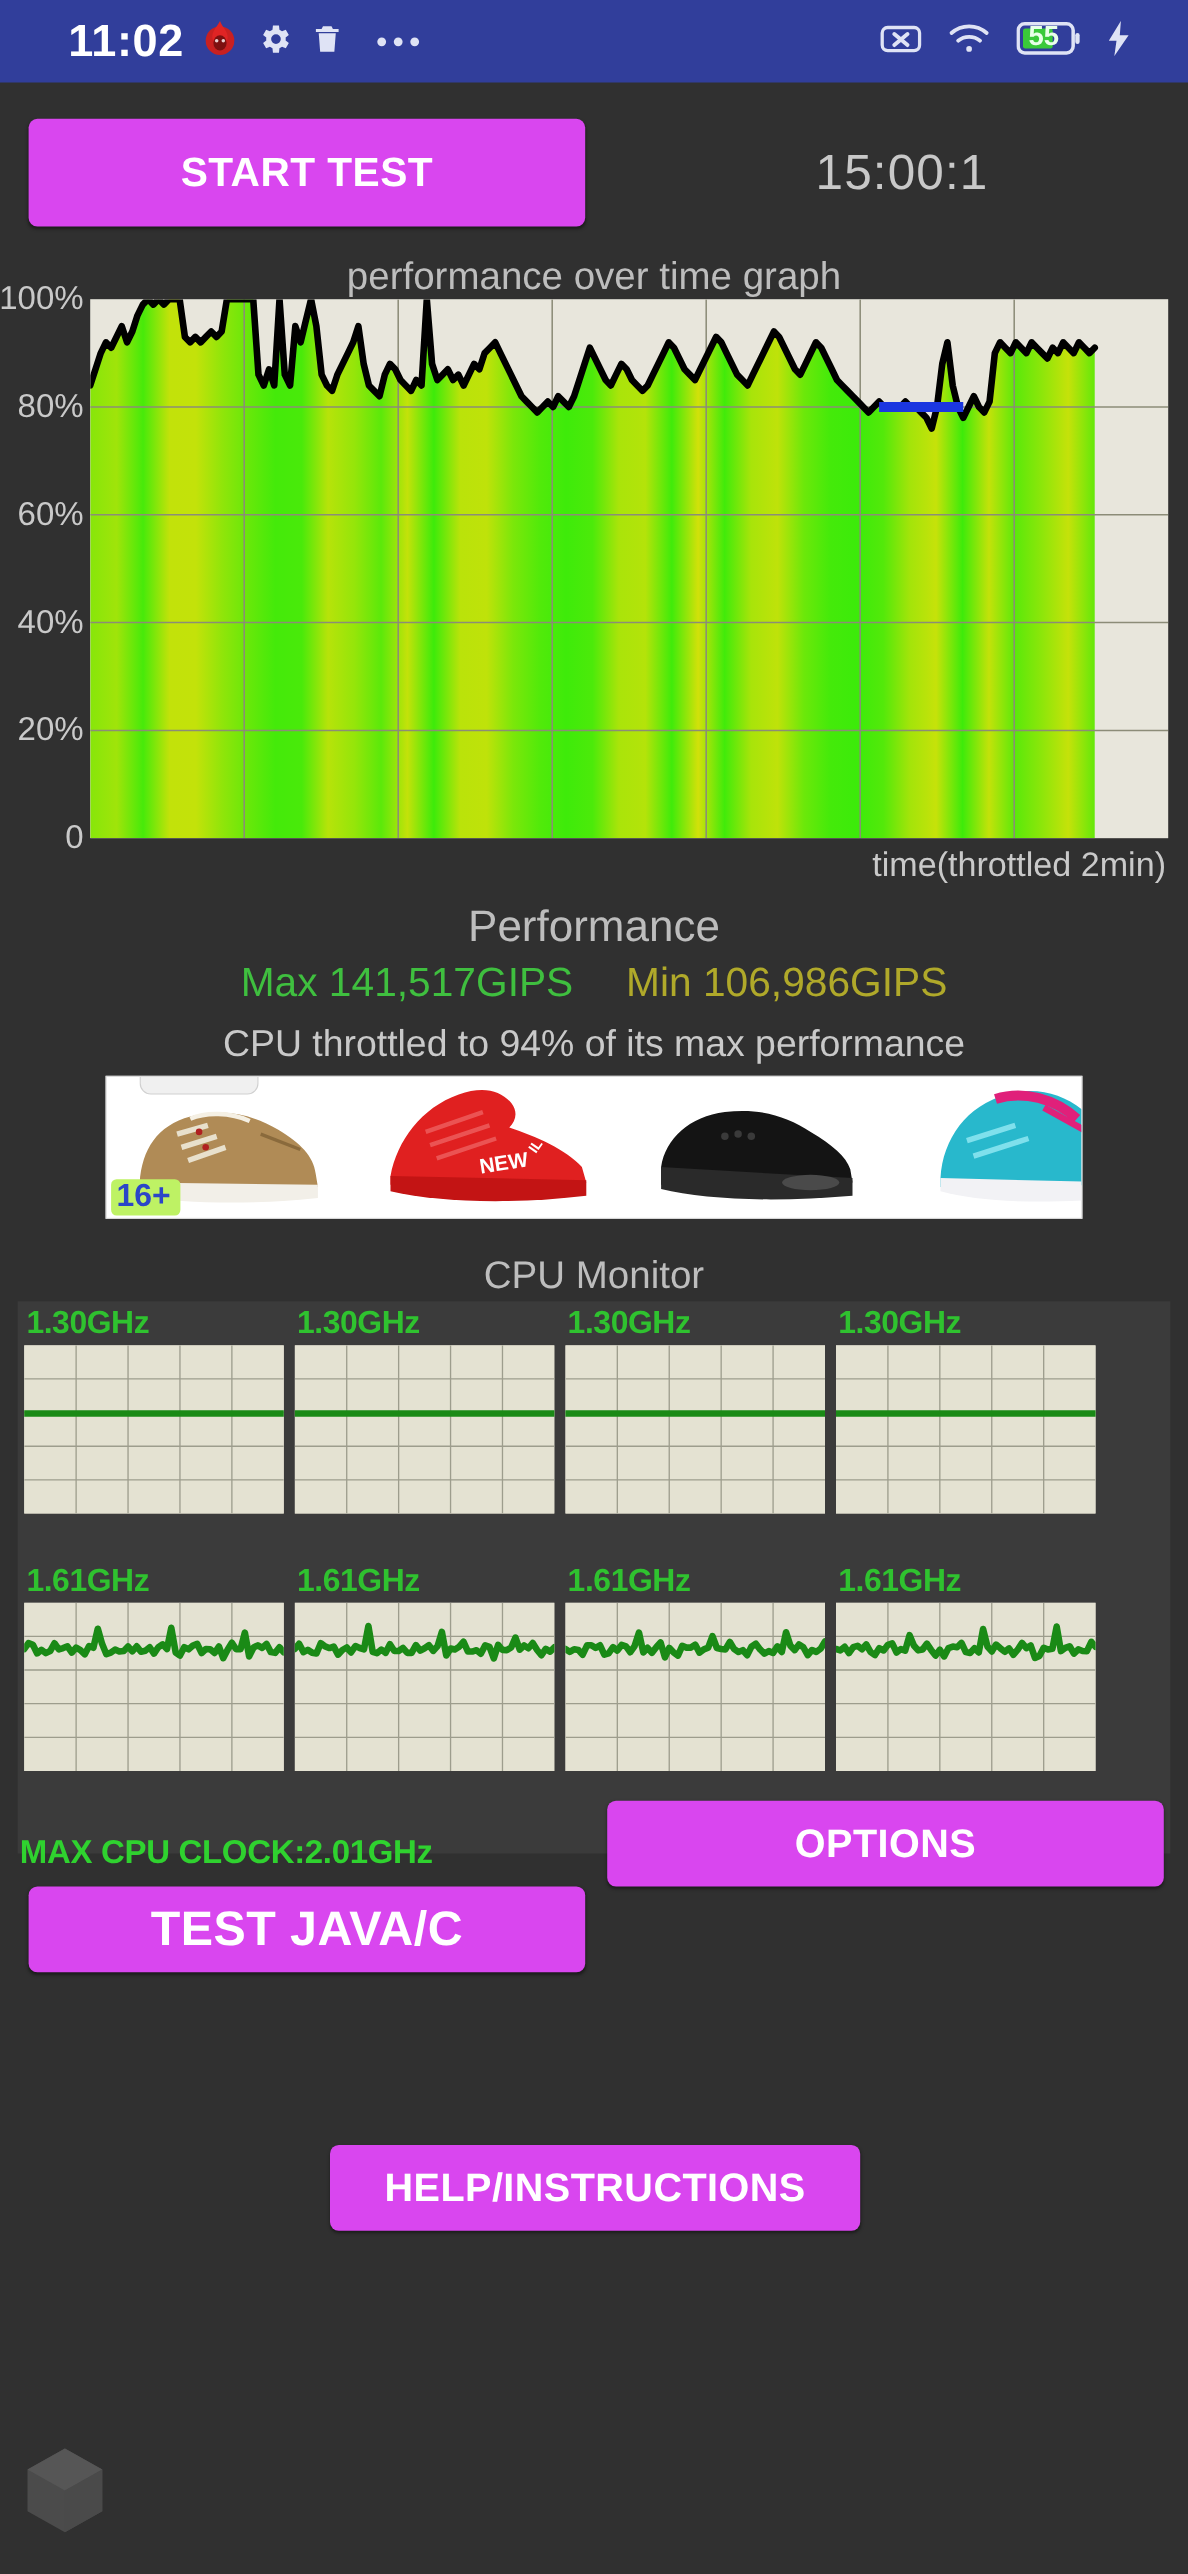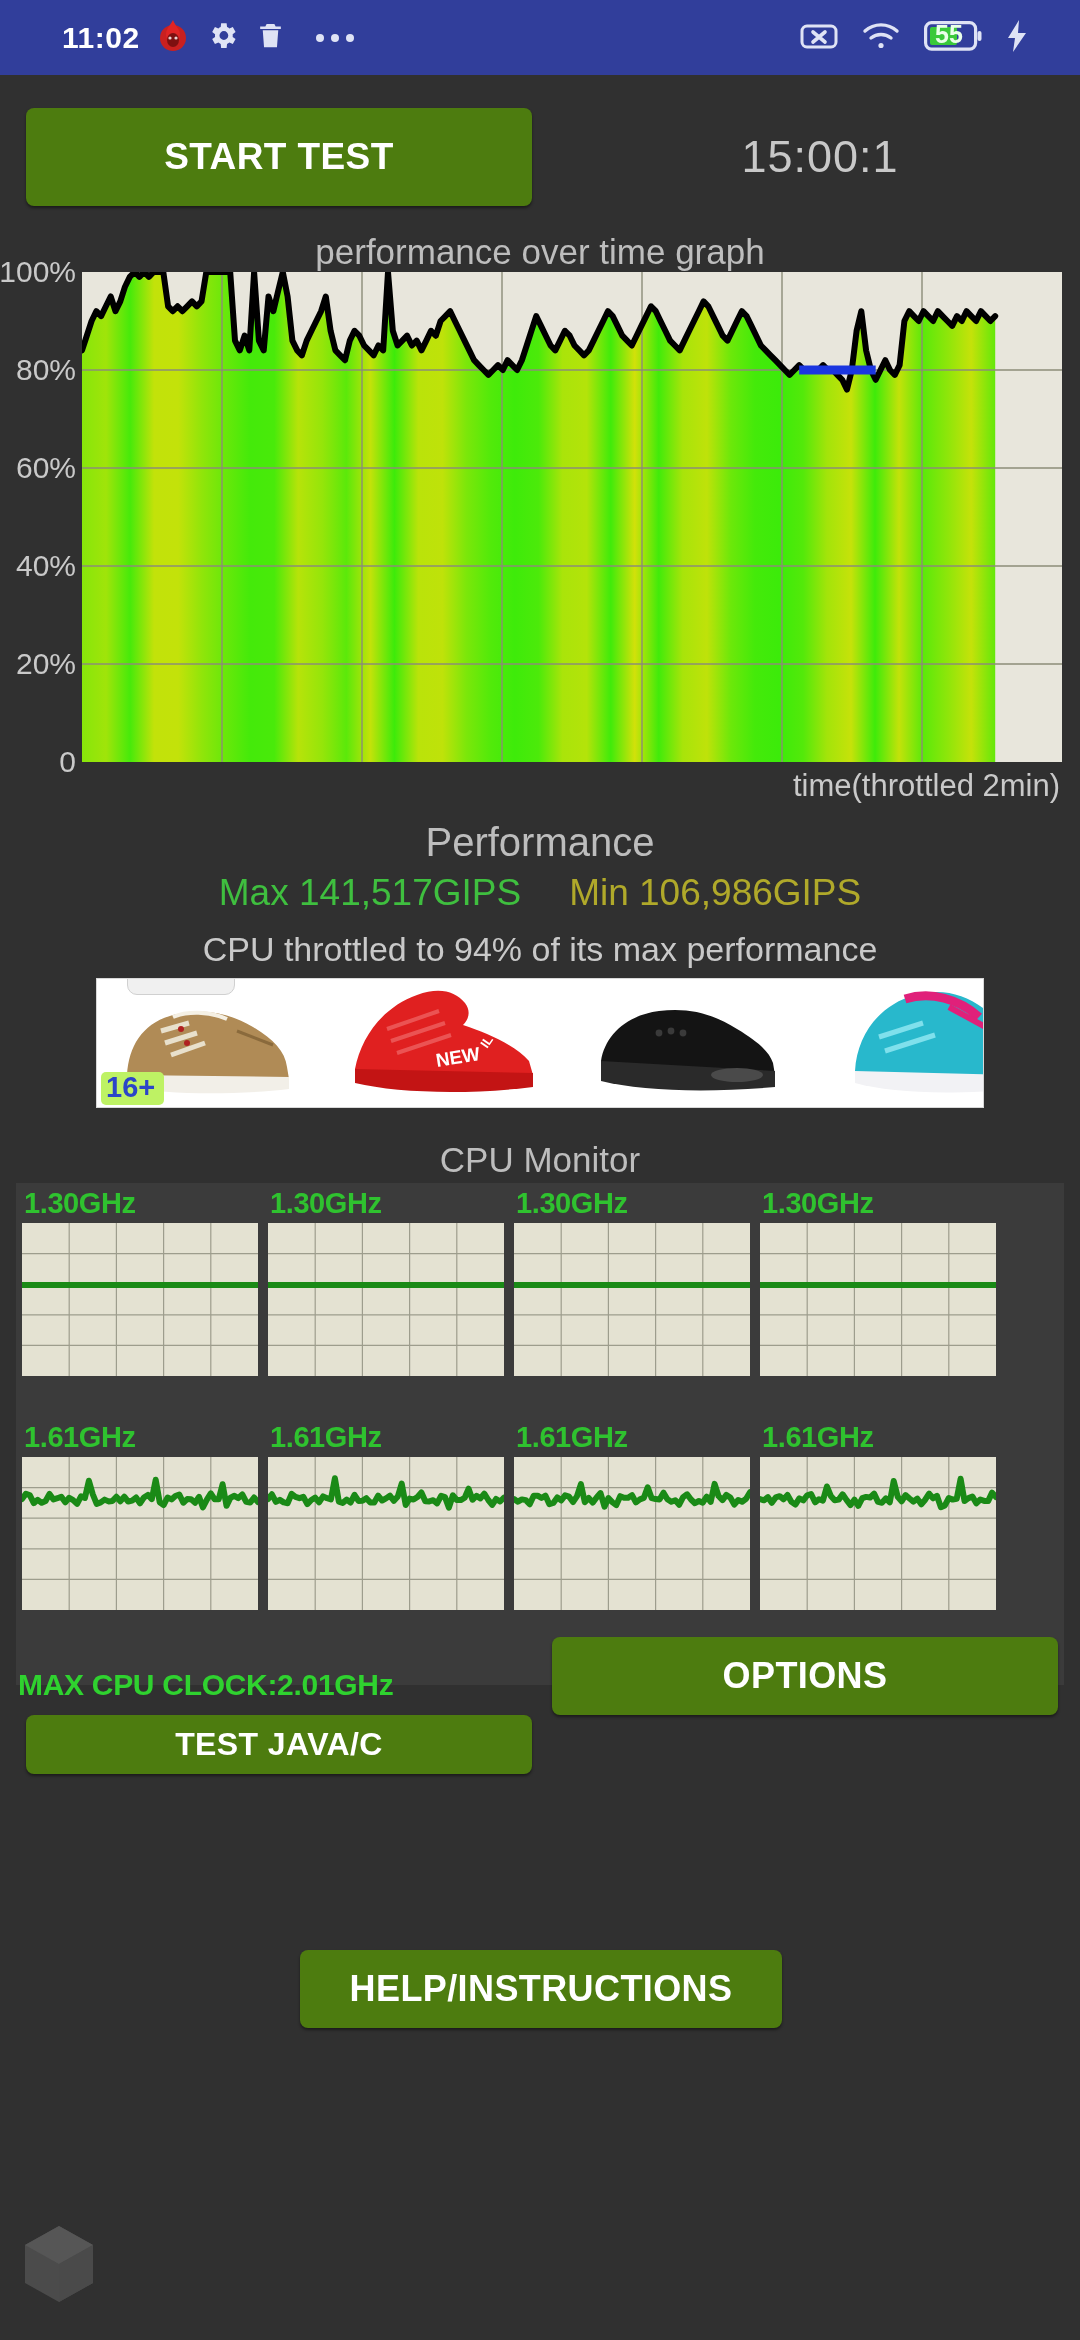--- a/index.html
+++ b/index.html
@@ -5,30 +5,30 @@
   * { margin:0; padding:0; box-sizing:border-box; }
   html,body { width:1080px; height:2340px; background:#303030; overflow:hidden; }
   body { font-family:"Liberation Sans", sans-serif; }
 
   
   #statusbar{
     position:absolute; left:0; top:0; width:1080px; height:75px;
     background:#313e9b; display:flex; align-items:center;
   }
   #sb-left{ display:flex; align-items:center; gap:16px; margin-left:62px; }
-  #sb-time{ color:#ffffff; font-size:30px; font-weight:600; letter-spacing:.5px; }
+  #sb-time{ color:#ffffff; font-size:41px; font-weight:600; letter-spacing:.5px; }
   #sb-right{ margin-left:auto; margin-right:52px; display:flex; align-items:center; gap:24px; }
   .sb-ico{ display:block; }
   #dots{ display:flex; gap:7px; align-items:center; margin-left:14px; }
   #dots i{ width:8px; height:8px; border-radius:50%; background:#dfe3f5; display:block; }
 
   
   #topbar{ position:absolute; left:0; top:75px; width:1080px; height:155px; }
   .btn{
-    background:#4d7c0f; color:#fff; border:none; border-radius:8px;
+    background:#d946ef; color:#fff; border:none; border-radius:8px;
     font-family:"Liberation Sans", sans-serif; letter-spacing:.4px;
     box-shadow:0 2px 3px rgba(0,0,0,.45);
     display:flex; align-items:center; justify-content:center;
   }
   #start-test{ position:absolute; left:26px; top:33px; width:506px; height:98px; font-size:37px; font-weight:700; }
   #timer{ position:absolute; left:620px; top:33px; width:400px; height:98px;
           display:flex; align-items:center; justify-content:center;
           color:#c8c8c8; font-size:45px; letter-spacing:1px; }
 
   
@@ -75,21 +75,21 @@
     background:#3b3b3b;
   }
   .core{ position:absolute; }
   .core-label{ color:#2fc22f; font-size:29px; font-weight:600; letter-spacing:-.4px;
                position:absolute; left:2px; top:-1px; white-space:nowrap; }
   .core-graph{ position:absolute; left:0; top:35px; background:#e4e2d2; }
   #max-clock{ position:absolute; left:18px; top:1668px; color:#2fd22f;
               font-size:30px; font-weight:600; letter-spacing:-.3px; }
 
   
-  #btn-java{ position:absolute; left:26px; top:1715px; width:506px; height:59px; font-size:32px; font-weight:700; }
+  #btn-java{ position:absolute; left:26px; top:1715px; width:506px; height:78px; font-size:44px; font-weight:700; }
   #btn-options{ position:absolute; left:552px; top:1637px; width:506px; height:78px; font-size:36px; font-weight:700; }
   #btn-help2{ position:absolute; left:300px; top:1950px; width:482px; height:78px; font-size:36px; font-weight:700; }
 
   
   #logo{ position:absolute; left:23px; top:2224px; }
 </style>
 </head>
 <body>
 
 <div id="statusbar">

